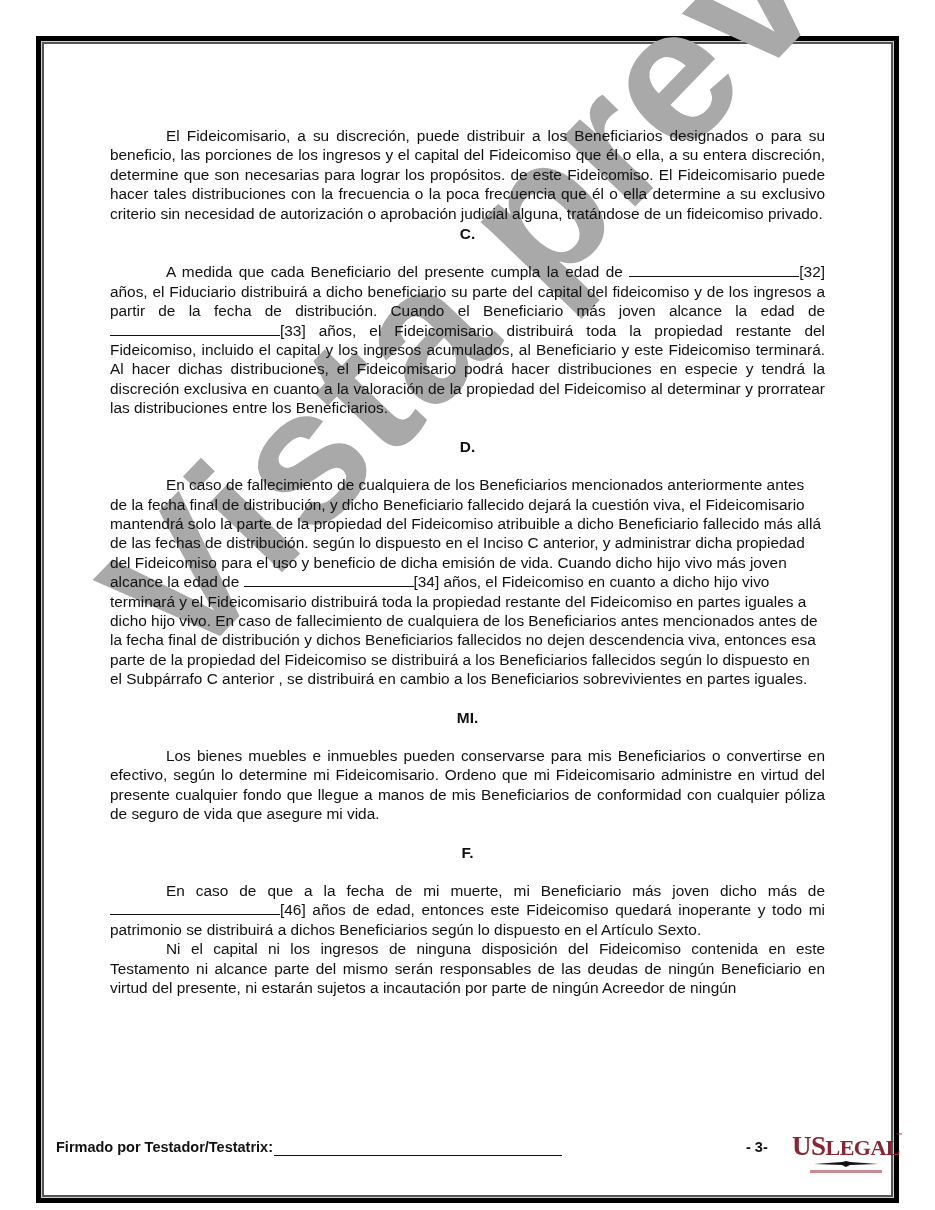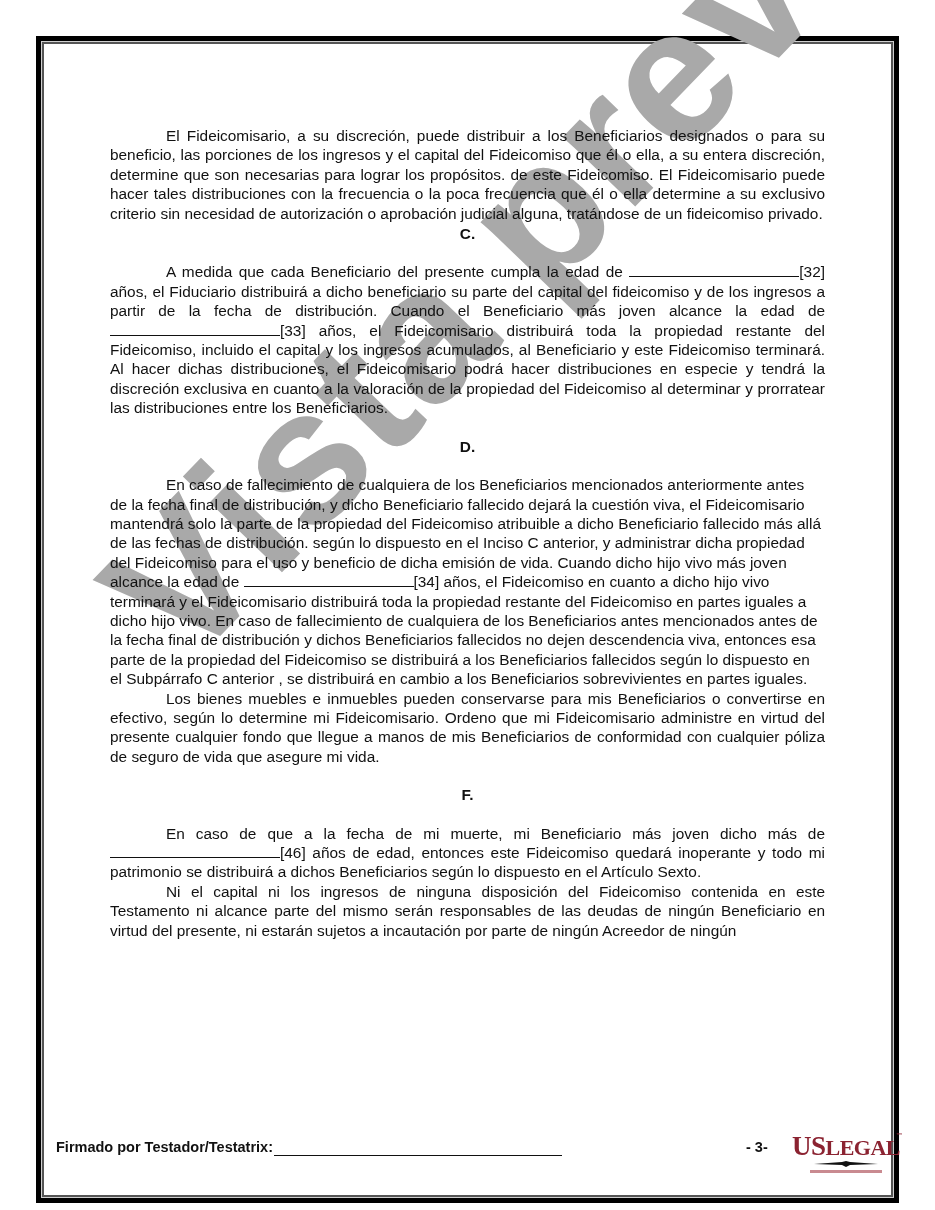--- a/index.html
+++ b/index.html
@@ -39,20 +39,21 @@
 
 <div class="content">
   <p class="para" style="margin-bottom:1px;">El Fideicomisario, a su discreción, puede distribuir a los Beneficiarios designados o para su beneficio, las porciones de los ingresos y el capital del Fideicomiso que él o ella, a su entera discreción, determine que son necesarias para lograr los propósitos. de este Fideicomiso. El Fideicomisario puede hacer tales distribuciones con la frecuencia o la poca frecuencia que él o ella determine a su exclusivo criterio sin necesidad de autorización o aprobación judicial alguna, tratándose de un fideicomiso privado.</p>
 
   <p class="heading" style="margin-bottom:19px;">C.</p>
   <p class="para"><span>A medida que cada Beneficiario del presente cumpla la edad de </span><span class="blank"></span><span>[32]</span><span> años, el Fiduciario distribuirá a dicho beneficiario su parte del capital del fideicomiso y de los ingresos a partir de la fecha de distribución. Cuando el Beneficiario más joven alcance la edad de </span><span class="blank"></span><span>[33]</span><span> años, el Fideicomisario distribuirá toda la propiedad restante del Fideicomiso, incluido el capital y los ingresos acumulados, al Beneficiario y este Fideicomiso terminará. Al hacer dichas distribuciones, el Fideicomisario podrá hacer distribuciones en especie y tendrá la discreción exclusiva en cuanto a la valoración de la propiedad del Fideicomiso al determinar y prorratear las distribuciones entre los Beneficiarios.</span></p>
 
   <p class="heading" style="margin-top:19px; margin-bottom:19px;">D.</p>
   <p class="para" style="text-align:left;"><span>En caso de fallecimiento de cualquiera de los Beneficiarios mencionados anteriormente antes de la fecha final de distribución, y dicho Beneficiario fallecido dejará la cuestión viva, el Fideicomisario mantendrá solo la parte de la propiedad del Fideicomiso atribuible a dicho Beneficiario fallecido más allá de las fechas de distribución. según lo dispuesto en el Inciso C anterior, y administrar dicha propiedad del Fideicomiso para el uso y beneficio de dicha emisión de vida. Cuando dicho hijo vivo más joven alcance la edad de </span><span class="blank"></span><span>[34]</span><span> años, el Fideicomiso en cuanto a dicho hijo vivo terminará y el Fideicomisario distribuirá toda la propiedad restante del Fideicomiso en partes iguales a dicho hijo vivo. En caso de fallecimiento de cualquiera de los Beneficiarios antes mencionados antes de la fecha final de distribución y dichos Beneficiarios fallecidos no dejen descendencia viva, entonces esa parte de la propiedad del Fideicomiso se distribuirá a los Beneficiarios fallecidos según lo dispuesto en el Subpárrafo C anterior , se distribuirá en cambio a los Beneficiarios sobrevivientes en partes iguales.</span></p>
 
+  <p class="heading" style="margin-top:19px; margin-bottom:19px;">MI.</p>
   <p class="para">Los bienes muebles e inmuebles pueden conservarse para mis Beneficiarios o convertirse en efectivo, según lo determine mi Fideicomisario. Ordeno que mi Fideicomisario administre en virtud del presente cualquier fondo que llegue a manos de mis Beneficiarios de conformidad con cualquier póliza de seguro de vida que asegure mi vida.</p>
 
   <p class="heading" style="margin-top:19px; margin-bottom:19px;">F.</p>
   <p class="para"><span>En caso de que a la fecha de mi muerte, mi Beneficiario más joven dicho más de </span><span class="blank"></span><span>[46]</span><span> años de edad, entonces este Fideicomiso quedará inoperante y todo mi patrimonio se distribuirá a dichos Beneficiarios según lo dispuesto en el Artículo Sexto.</span></p>
 
   <p class="para">Ni el capital ni los ingresos de ninguna disposición del Fideicomiso contenida en este Testamento ni alcance parte del mismo serán responsables de las deudas de ningún Beneficiario en virtud del presente, ni estarán sujetos a incautación por parte de ningún Acreedor de ningún</p>
 </div>
 
 <div class="footer">
   <span class="sig-label">Firmado por Testador/Testatrix:</span>

